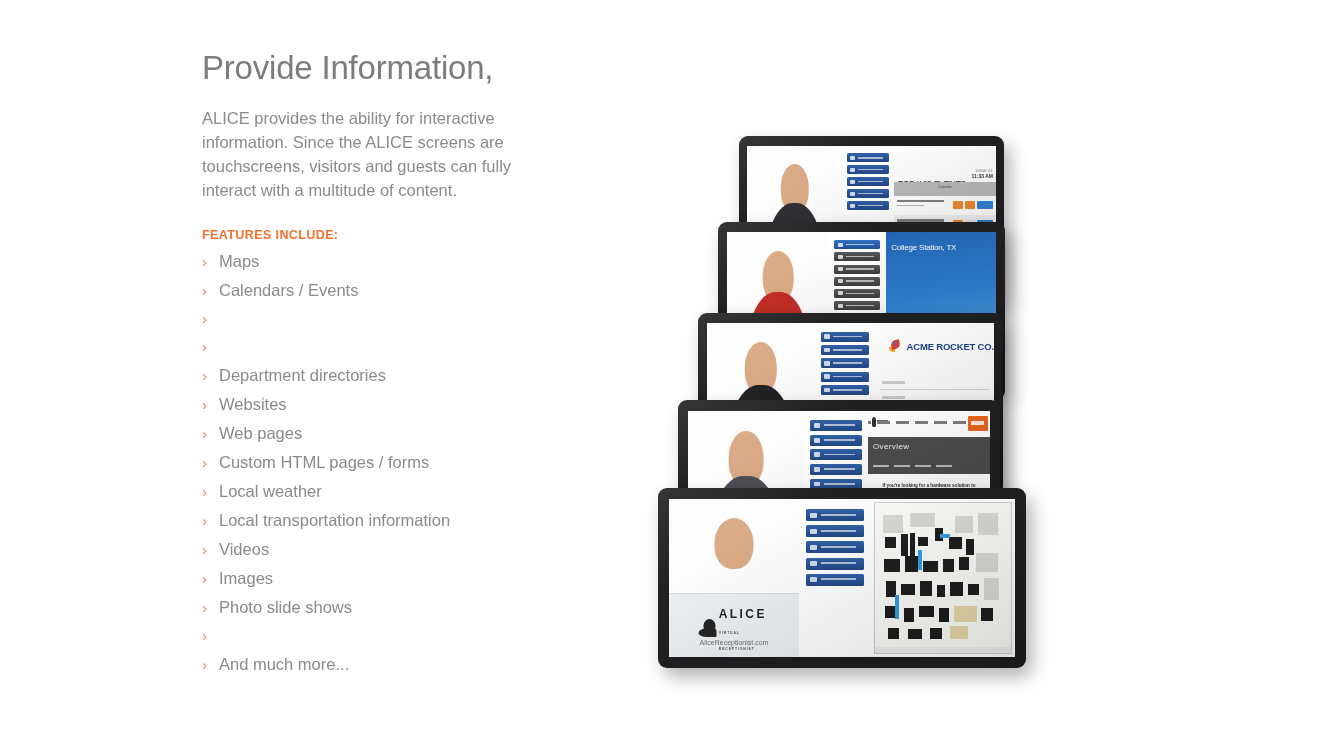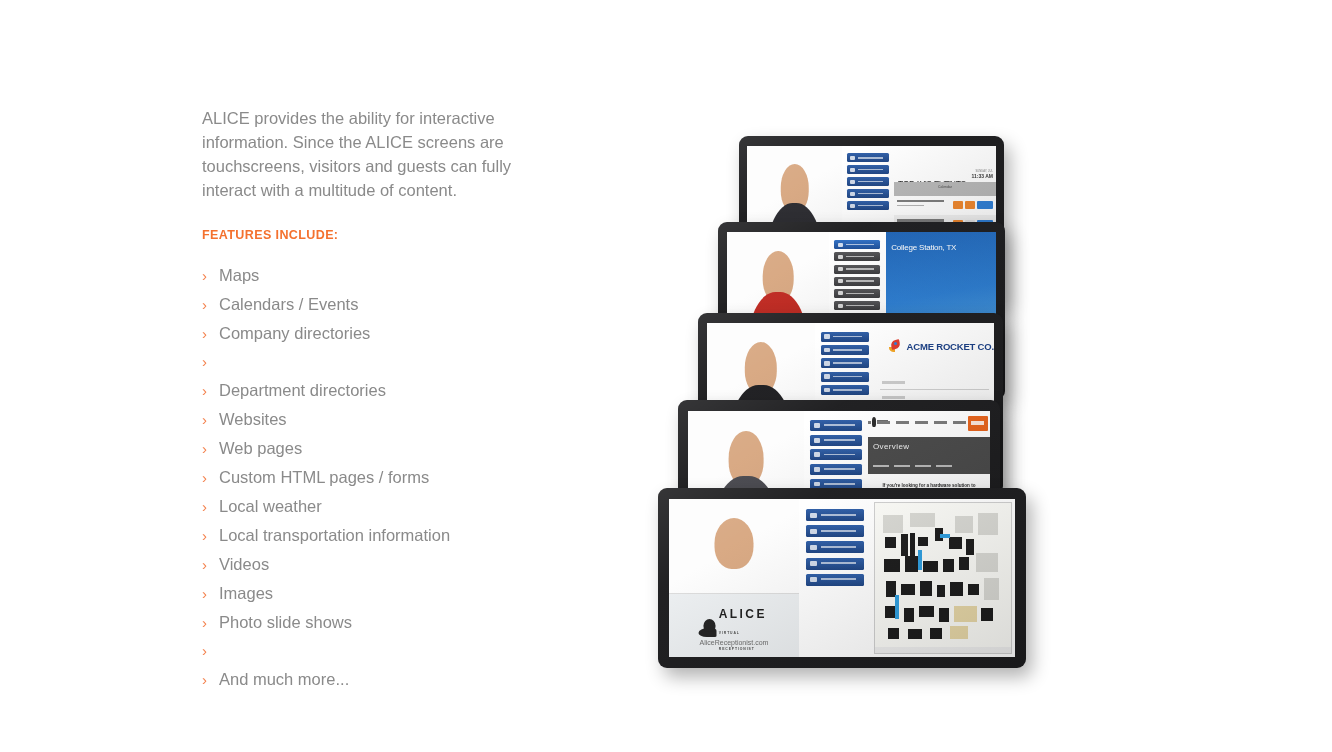--- a/index.html
+++ b/index.html
@@ -30,21 +30,21 @@
     line-height: 24px;
     color: #8a8a8a;
     margin: 6px 0 26px 0;
     width: 330px;
   }
   .features-label {
     font-size: 12.5px;
     font-weight: bold;
     color: #f4712e;
     letter-spacing: 0.4px;
-    margin: 0 0 19px 0;
+    margin: 0 0 5px 0;
   }
   .feature-list { list-style: none; margin: 0; padding: 0; }
   .feature-item {
     display: flex;
     align-items: baseline;
     font-size: 16.5px;
     line-height: 28px;
     color: #8a8a8a;
   }
   .chev {
@@ -215,39 +215,38 @@
   .mapfoot { position:absolute; left:0; right:0; bottom:0; height:4%; background:#efefef; }
 </style>
 </head>
 <body>
 
 <div class="page">
 
   <div class="left-col">
 
     <h1 class="headline">
-      <br>
+      <span>Provide Information,</span><br>
     </h1>
 
     <p class="intro">ALICE provides the ability for interactive information. Since the ALICE screens are touchscreens, visitors and guests can fully interact with a multitude of content.</p>
 
     <div class="features-label">FEATURES INCLUDE:</div>
 
     <ul class="feature-list">
       <li class="feature-item">
           <span class="chev">›</span>
           <span>Maps</span>
         </li>
       <li class="feature-item">
           <span class="chev">›</span>
           <span>Calendars / Events</span>
         </li>
       <li class="feature-item">
           <span class="chev">›</span>
-          <span>Company directories</span>
         </li>
       <li class="feature-item">
           <span class="chev">›</span>
         </li>
       <li class="feature-item">
           <span class="chev">›</span>
           <span>Department directories</span>
         </li>
       <li class="feature-item">
           <span class="chev">›</span>

